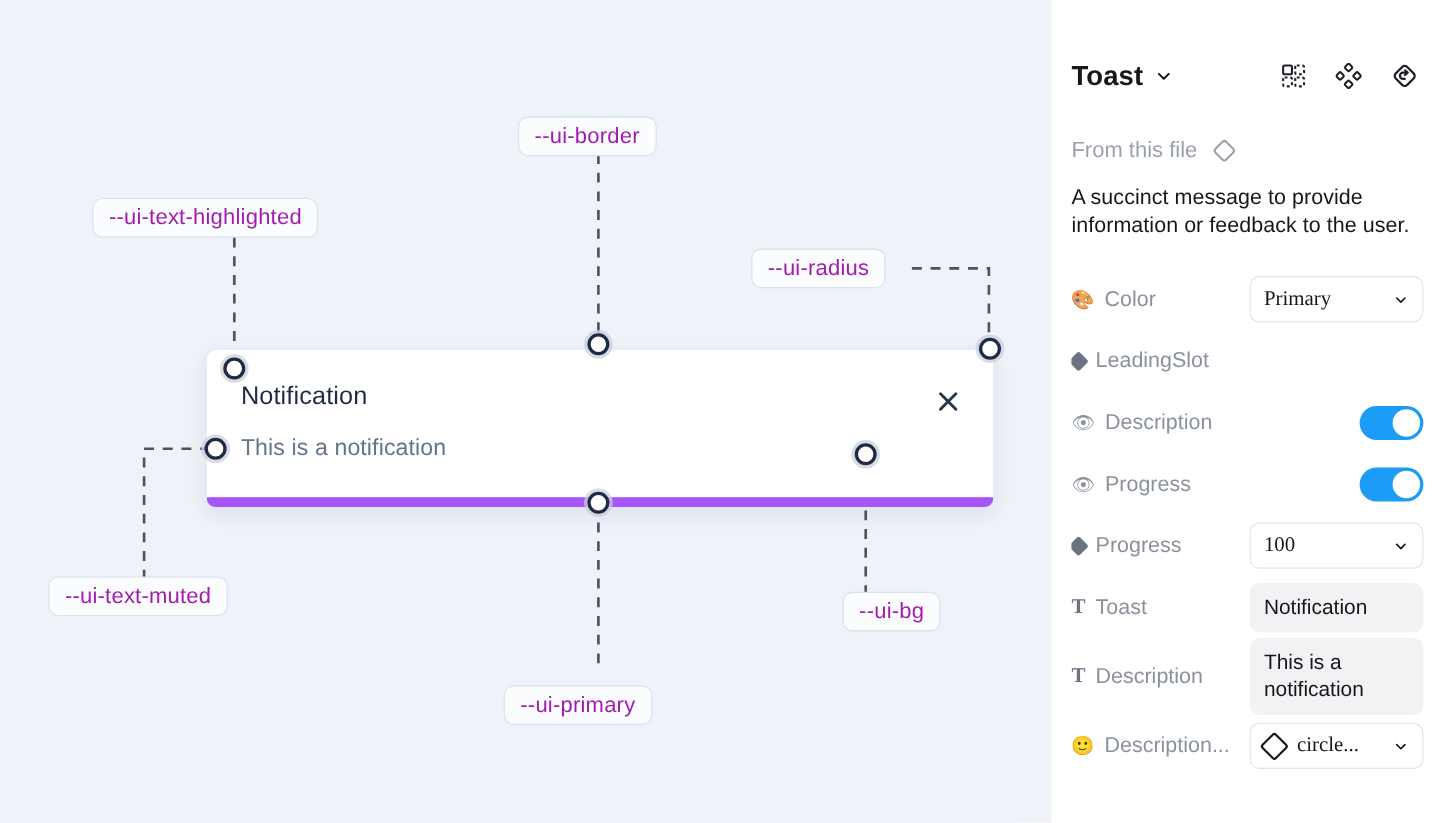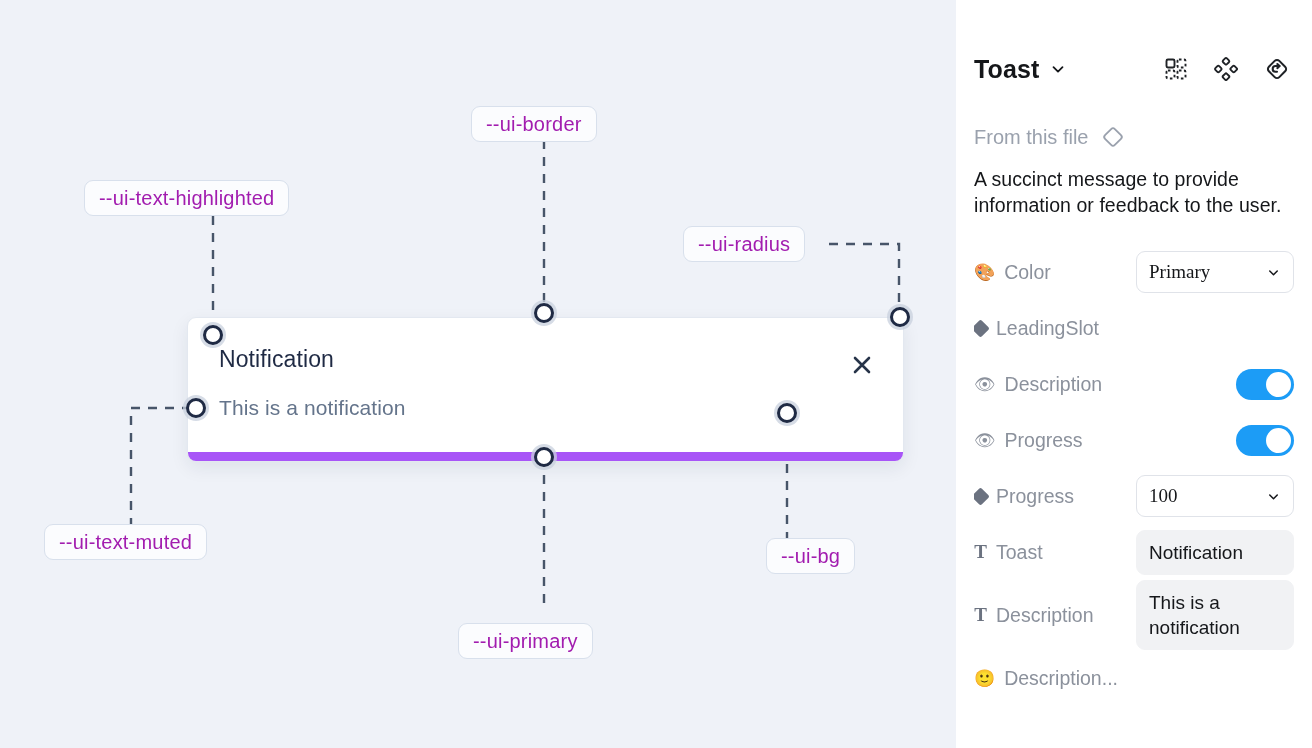--- a/index.html
+++ b/index.html
@@ -440,17 +440,28 @@
         <div class="prop-control">
           <div class="textfield">This is a notification</div>
         </div>
       </div>
 
       <div class="prop-row">
         <div class="prop-label">
           <span class="prop-emoji">🙂</span>
           <span>Description...</span>
         </div>
+        <div class="prop-control">
+          <div class="select">
+            <span class="lead-diamond"></span>
+            <span class="sel-text">circle...</span>
+            <span class="caret">
+              <svg width="15" height="15" viewBox="0 0 24 24" fill="none" stroke="currentColor" stroke-width="2.4" stroke-linecap="round" stroke-linejoin="round">
+                  <path d="M6 9.5 L12 15.5 L18 9.5"></path>
+                </svg>
+            </span>
+          </div>
+        </div>
       </div>
 
     </div>
   </div>
 </div>
 
 </body></html>

